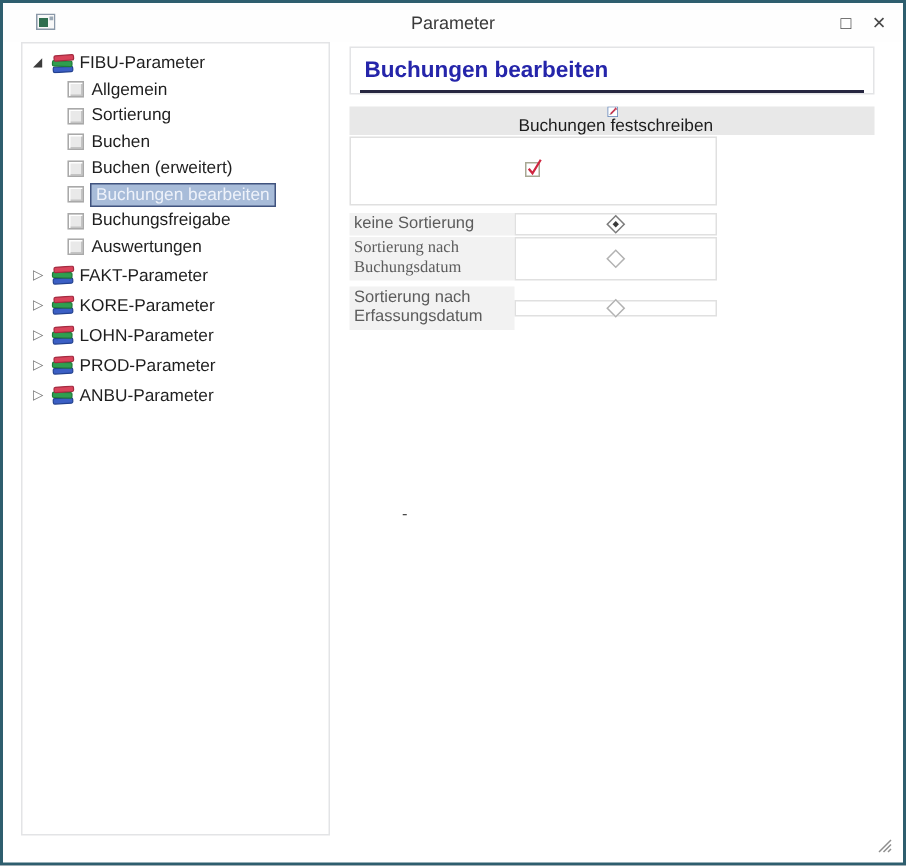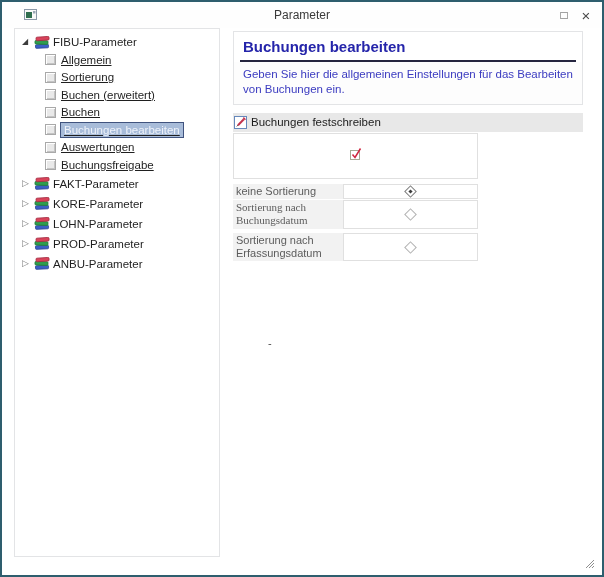--- a/index.html
+++ b/index.html
@@ -28,21 +28,21 @@
   .btn-close { right:6px; font-size:15px; }
 
   
   .tree-panel {
     position:absolute; left:12px; top:26px; width:206px; height:529px;
     border:1px solid #e3e4e6; background:#fff; padding-top:4px;
     font-size:11.5px; color:#1f1f1f; overflow:hidden;
   }
   .trow { display:flex; align-items:center; }
   .trow.root  { height:18px; padding-left:7px; }
-  .trow.child { height:17.5px; padding-left:30px;text-decoration:underline; }
+  .trow.child { height:17.5px; padding-left:30px; }
   .trow.group { height:20px; padding-left:7px; }
   .arrow { width:11px; flex:0 0 11px; font-size:8px; color:#3c3c3c; line-height:1; }
   .arrow.collapsed { color:#7a7a7a; font-size:9px; }
   .books-icon { width:18px; flex:0 0 18px; height:13px; margin-right:2px; }
   .doc-icon {
     width:11px; height:11px; flex:0 0 11px; margin-right:5px;
     background:#e9e9e9; border:1px solid #a9a9a9;
     box-shadow:inset 1px 1px 0 #ffffff, inset -1px -1px 0 #c4c4c4;
   }
   .tlabel { white-space:nowrap; line-height:14px; }
@@ -59,31 +59,31 @@
     font-size:15px; font-weight:bold; color:var(--heading_blue,#2525aa);
     padding:6px 9px 5px 9px;
   }
   .rule { height:2px; background:var(--rule_dark,#262640); margin:0 6px; }
   .desc {
     font-size:11.5px; color:var(--description_blue,#3b3bc0);
     line-height:1.3; padding:5px 9px 7px 9px; background:#fdfdfd;
   }
   .section-bar {
     margin-top:8px; height:19px; background:var(--section_bg,#e8e8e8);
-    display:flex; align-items:center; padding-left:1px;
+    display:flex; align-items:center; padding-left:1px;flex-direction:column;
   }
   .section-label { font-size:11.5px; color:#1c1c1c; margin-left:4px; }
 
   
   .form { margin-top:1px; width:245px; }
   .frow { display:flex; }
   .frow.r1 { min-height:46px; margin-bottom:5px; }
   .frow.r2 { min-height:15px; margin-bottom:1px; }
   .frow.r3 { min-height:29px; margin-bottom:4px;font-family:Liberation Serif, serif; }
-  .frow.r4 { min-height:28px; }
+  .frow.r4 { min-height:28px;align-items:center; }
   .flabel {
     width:110px; flex:0 0 110px; background:var(--label_cell_bg,#f2f2f2);
     font-size:11px; color:#5c5c5c; line-height:1.2; padding:1px 2px 1px 3px;
   }
   .fcontrol {
     flex:1; border:1px solid #e0e0e0; background:#fff;
     display:flex; align-items:center; justify-content:center;
   }
   .checkbox svg .mark { fill:none; stroke:var(--check_red,#cf2640); stroke-width:1.5; }
   .checkbox svg .box  { fill:#fff; stroke:#a8a894; stroke-width:1; }
@@ -130,37 +130,37 @@
     <div class="trow child">
       <span class="doc-icon"></span>
       <span class="tlabel sel-false">Allgemein</span>
     </div>
     <div class="trow child">
       <span class="doc-icon"></span>
       <span class="tlabel sel-false">Sortierung</span>
     </div>
     <div class="trow child">
       <span class="doc-icon"></span>
+      <span class="tlabel sel-false">Buchen</span>
+    </div>
+    <div class="trow child">
+      <span class="doc-icon"></span>
       <span class="tlabel sel-false">Buchen (erweitert)</span>
     </div>
     <div class="trow child">
       <span class="doc-icon"></span>
-      <span class="tlabel sel-false">Buchen</span>
-    </div>
-    <div class="trow child">
-      <span class="doc-icon"></span>
       <span class="tlabel sel-true">Buchungen bearbeiten</span>
     </div>
     <div class="trow child">
       <span class="doc-icon"></span>
+      <span class="tlabel sel-false">Buchungsfreigabe</span>
+    </div>
+    <div class="trow child">
+      <span class="doc-icon"></span>
       <span class="tlabel sel-false">Auswertungen</span>
-    </div>
-    <div class="trow child">
-      <span class="doc-icon"></span>
-      <span class="tlabel sel-false">Buchungsfreigabe</span>
     </div>
 
     <div class="trow group">
       <span class="arrow collapsed">▷</span>
       <svg class="books-icon" viewBox="0 0 17 13" width="17" height="13">
         <rect x="2" y="8.5" width="13" height="3.6" rx="1" fill="#3b5fc5" stroke="#23418f" stroke-width="0.8" transform="rotate(-3 8 10)"></rect>
         <rect x="1.5" y="4.6" width="13" height="3.6" rx="1" fill="#2e9e4f" stroke="#1e7a38" stroke-width="0.8" transform="rotate(2 8 6)"></rect>
         <rect x="2.5" y="0.8" width="13" height="3.6" rx="1" fill="#d8435a" stroke="#a32b40" stroke-width="0.8" transform="rotate(-4 9 2)"></rect>
       </svg>
       <span class="tlabel">FAKT-Parameter</span>
@@ -200,21 +200,20 @@
         <rect x="2.5" y="0.8" width="13" height="3.6" rx="1" fill="#d8435a" stroke="#a32b40" stroke-width="0.8" transform="rotate(-4 9 2)"></rect>
       </svg>
       <span class="tlabel">ANBU-Parameter</span>
     </div>
   </div>
 
   <div class="content">
     <div class="header-box">
       <div class="heading">Buchungen bearbeiten</div>
       <div class="rule"></div>
-      <div class="desc">Geben Sie hier die allgemeinen Einstellungen für das Bearbeiten von Buchungen ein.</div>
     </div>
 
     <div class="section-bar">
       <svg viewBox="0 0 13 13" width="13" height="13">
         <rect x="0.5" y="0.5" width="12" height="12" fill="#ffffff" stroke="#6688bb"></rect>
         <path d="M2.8 10.4 L4.6 8.6" stroke="#444444" stroke-width="1"></path>
         <path d="M4 9.2 L9.8 3.2" stroke="#c2334d" stroke-width="2"></path>
         <path d="M9.3 1.6 L11.4 3.7" stroke="#c2334d" stroke-width="1.5"></path>
       </svg>
       <span class="section-label">Buchungen festschreiben</span>

